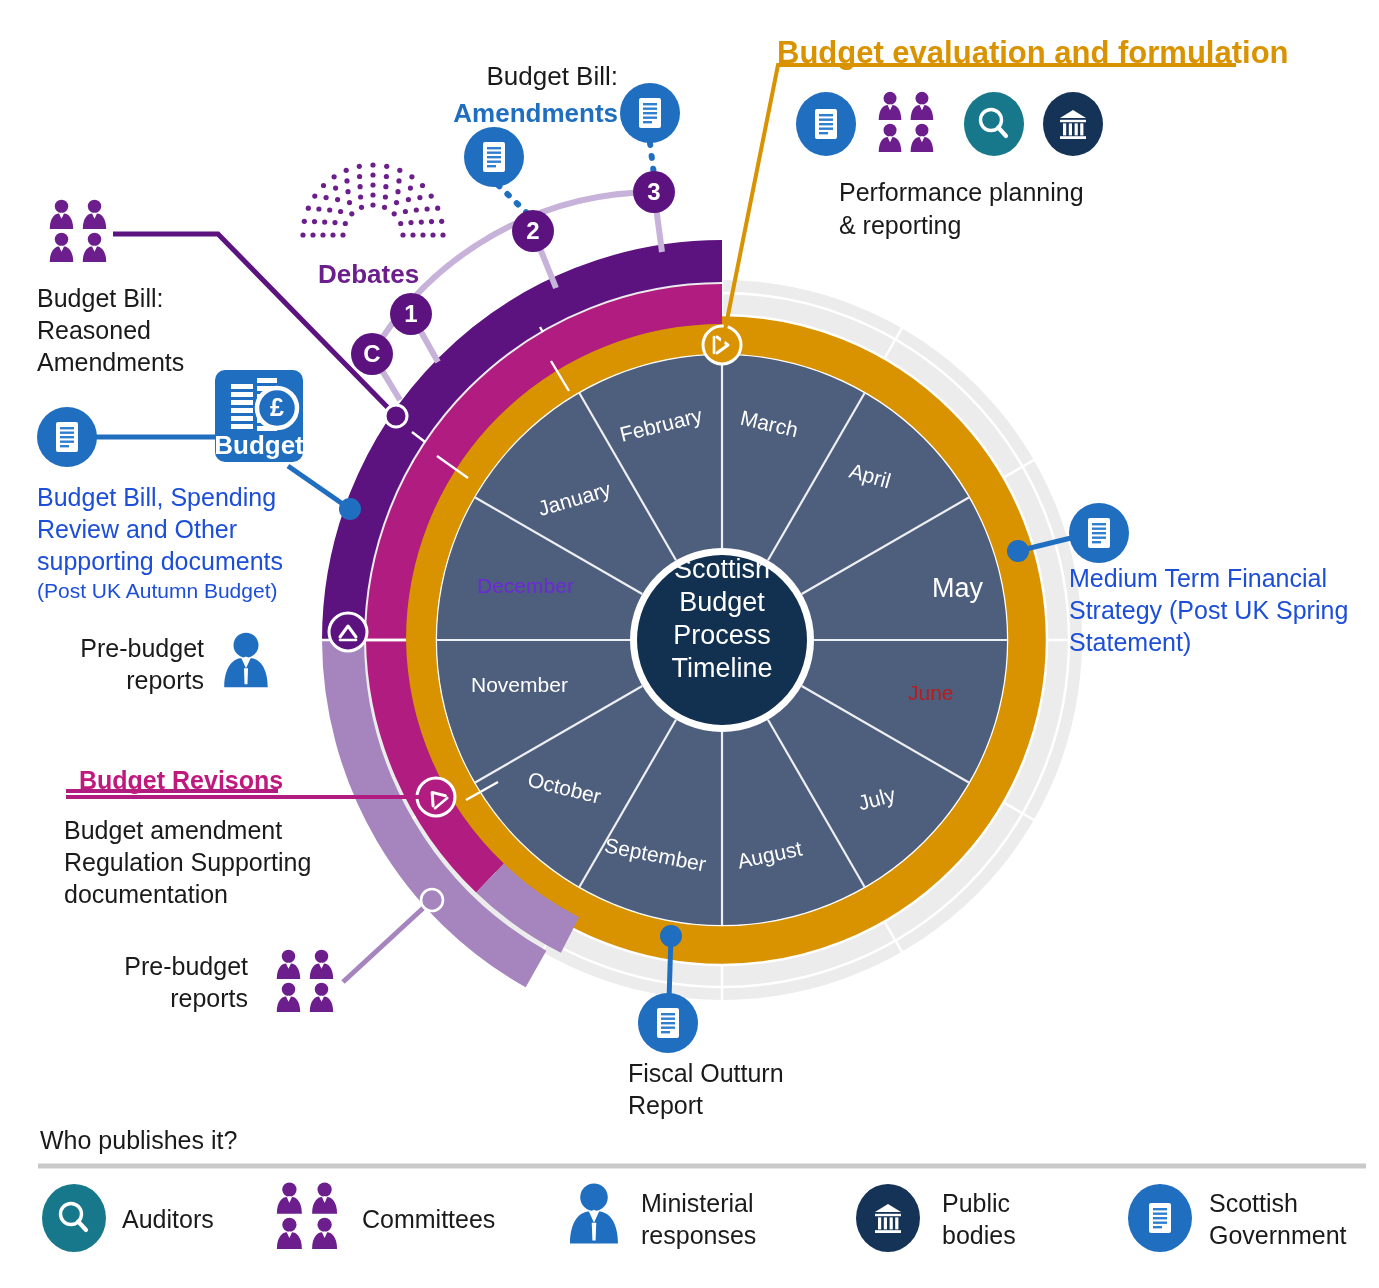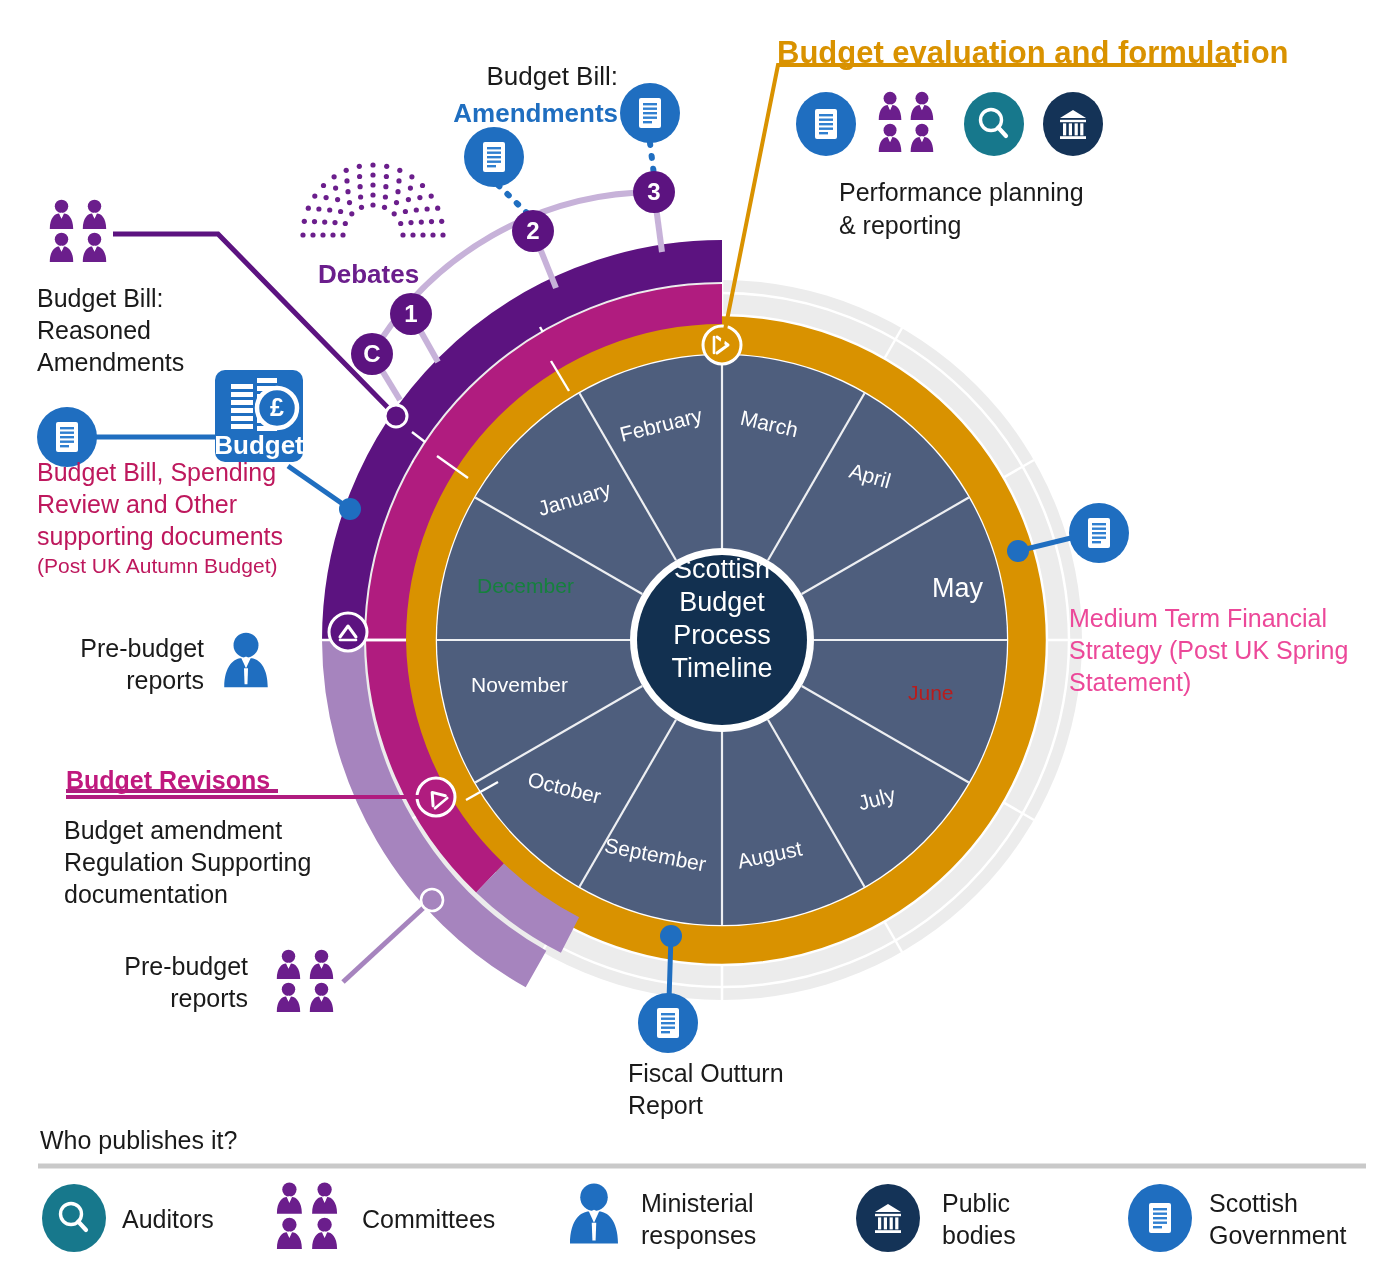--- a/index.html
+++ b/index.html
@@ -3,21 +3,21 @@
 <meta charset="utf-8">
 <style>
   html,body{margin:0;padding:0;background:#ffffff;}
   body{width:1379px;height:1288px;position:relative;overflow:hidden;
        font-family:"Liberation Sans","DejaVu Sans",sans-serif;color:#1a1a1a;}
   .stage{position:absolute;left:0;top:0;width:1379px;height:1288px;}
   svg.diagram{position:absolute;left:0;top:0;width:1379px;height:1288px;}
   .lbl{position:absolute;}
   .t-blue-bold{color:#1f6ec0;font-weight:bold;}
   .t-amber-bold{color:#D99200;font-weight:bold;}
-  .t-magenta-bold{color:#C0197E;font-weight:bold;}
+  .t-magenta-bold{color:#C0197E;font-weight:bold;margin-left:13px;}
   .t-purple-bold{color:#6B1E8C;font-weight:bold;}
   .t-black{color:#1a1a1a;}
 </style>
 </head>
 <body>
 
 <div class="stage">
 
 <svg class="diagram" viewBox="0 0 1379 1288">
   <defs>
@@ -415,42 +415,42 @@
 <div class="lbl" style="left:619px;top:413px;color:#ffffff;font-size:21px;transform:rotate(-14deg);">February</div>
 <div class="lbl" style="left:740px;top:412px;color:#ffffff;font-size:21px;transform:rotate(13deg);">March</div>
 <div class="lbl" style="left:849px;top:464px;color:#ffffff;font-size:21px;transform:rotate(16deg);">April</div>
 <div class="lbl" style="left:932px;top:573px;color:#ffffff;font-size:27px;">May</div>
 <div class="lbl" style="left:908px;top:681px;color:#b91c1c;font-size:21px;">June</div>
 <div class="lbl" style="left:858px;top:787px;color:#ffffff;font-size:21px;transform:rotate(-15deg);">July</div>
 <div class="lbl" style="left:737px;top:843px;color:#ffffff;font-size:21px;transform:rotate(-12deg);">August</div>
 <div class="lbl" style="left:604px;top:843px;color:#ffffff;font-size:21px;transform:rotate(11deg);">September</div>
 <div class="lbl" style="left:527px;top:776px;color:#ffffff;font-size:21px;transform:rotate(14deg);">October</div>
 <div class="lbl" style="left:471px;top:673px;color:#ffffff;font-size:21px;">November</div>
-<div class="lbl" style="left:477px;top:574px;color:#15803d;font-size:21px;">December</div>
+<div class="lbl" style="left:477px;top:574px;color:#6d28d9;font-size:21px;">December</div>
 
 <div class="lbl" style="left:444px;top:58px;font-size:26px;line-height:37px;text-align:right;width:174px;">
   <div class="t-black">Budget Bill:</div>
   <div class="t-blue-bold">Amendments</div>
 </div>
 
 <div class="lbl t-purple-bold" style="left:318px;top:259px;font-size:26px;">Debates</div>
 
 <div class="lbl t-amber-bold" style="left:777px;top:35px;font-size:31px;">Budget evaluation and formulation</div>
 <div class="lbl" style="left:809px;top:176px;font-size:25px;line-height:33px;color:#1a1a1a;margin-left:30px;">
   <div>Performance planning</div>
   <div>&amp; reporting</div>
 </div>
 
 <div class="lbl" style="left:37px;top:282px;font-size:25px;line-height:32px;color:#1a1a1a;">
   <div>Budget Bill:</div>
   <div>Reasoned</div>
   <div>Amendments</div>
 </div>
 
-<div class="lbl" style="left:37px;top:456px;font-size:25px;line-height:32px;color:#be185d;">
+<div class="lbl" style="left:37px;top:481px;font-size:25px;line-height:32px;color:#1d4ed8;">
   <div>Budget Bill, Spending</div>
   <div>Review and Other</div>
   <div>supporting documents</div>
   <div style="font-size:21px;line-height:28px;">(Post UK Autumn Budget)</div>
 </div>
 
 <div class="lbl" style="left:64px;top:632px;width:140px;text-align:right;font-size:25px;line-height:32px;color:#1a1a1a;">
   <div>Pre-budget</div>
   <div>reports</div>
 </div>
@@ -460,21 +460,21 @@
   <div>Budget amendment</div>
   <div>Regulation Supporting</div>
   <div>documentation</div>
 </div>
 
 <div class="lbl" style="left:110px;top:950px;width:138px;text-align:right;font-size:25px;line-height:32px;color:#1a1a1a;">
   <div>Pre-budget</div>
   <div>reports</div>
 </div>
 
-<div class="lbl" style="left:1069px;top:602px;font-size:25px;line-height:32px;color:#ec4899;">
+<div class="lbl" style="left:1069px;top:562px;font-size:25px;line-height:32px;color:#1d4ed8;">
   <div>Medium Term Financial</div>
   <div>Strategy (Post UK Spring</div>
   <div>Statement)</div>
 </div>
 
 <div class="lbl" style="left:628px;top:1057px;font-size:25px;line-height:32px;color:#1a1a1a;">
   <div>Fiscal Outturn</div>
   <div>Report</div>
 </div>
 

